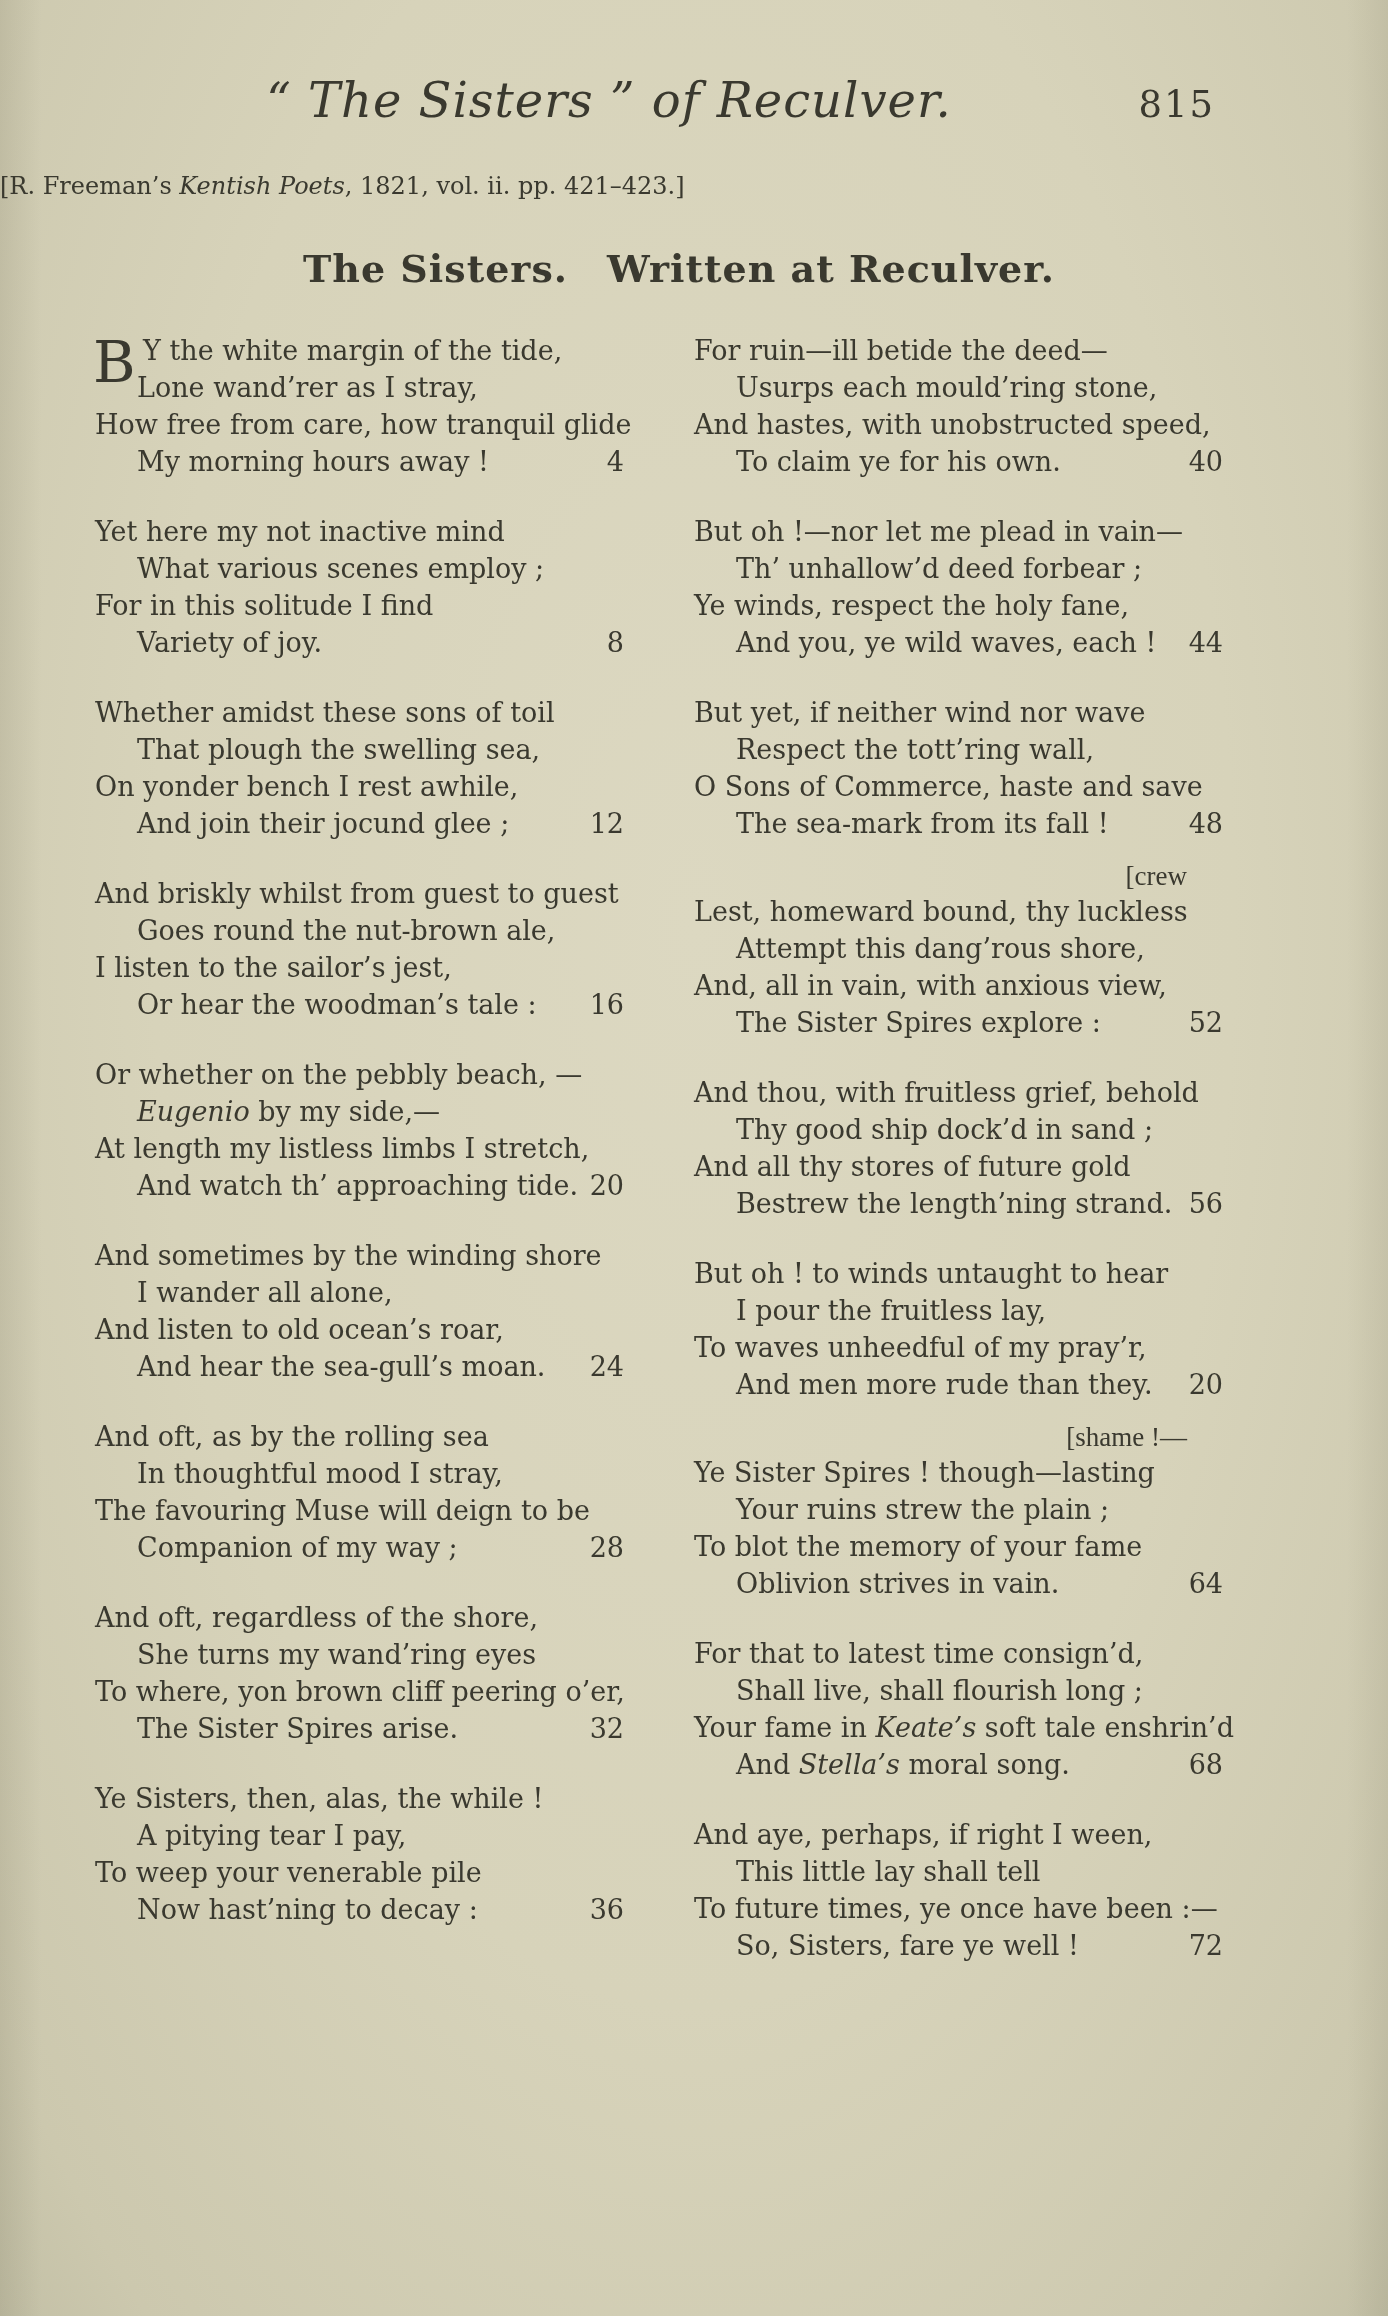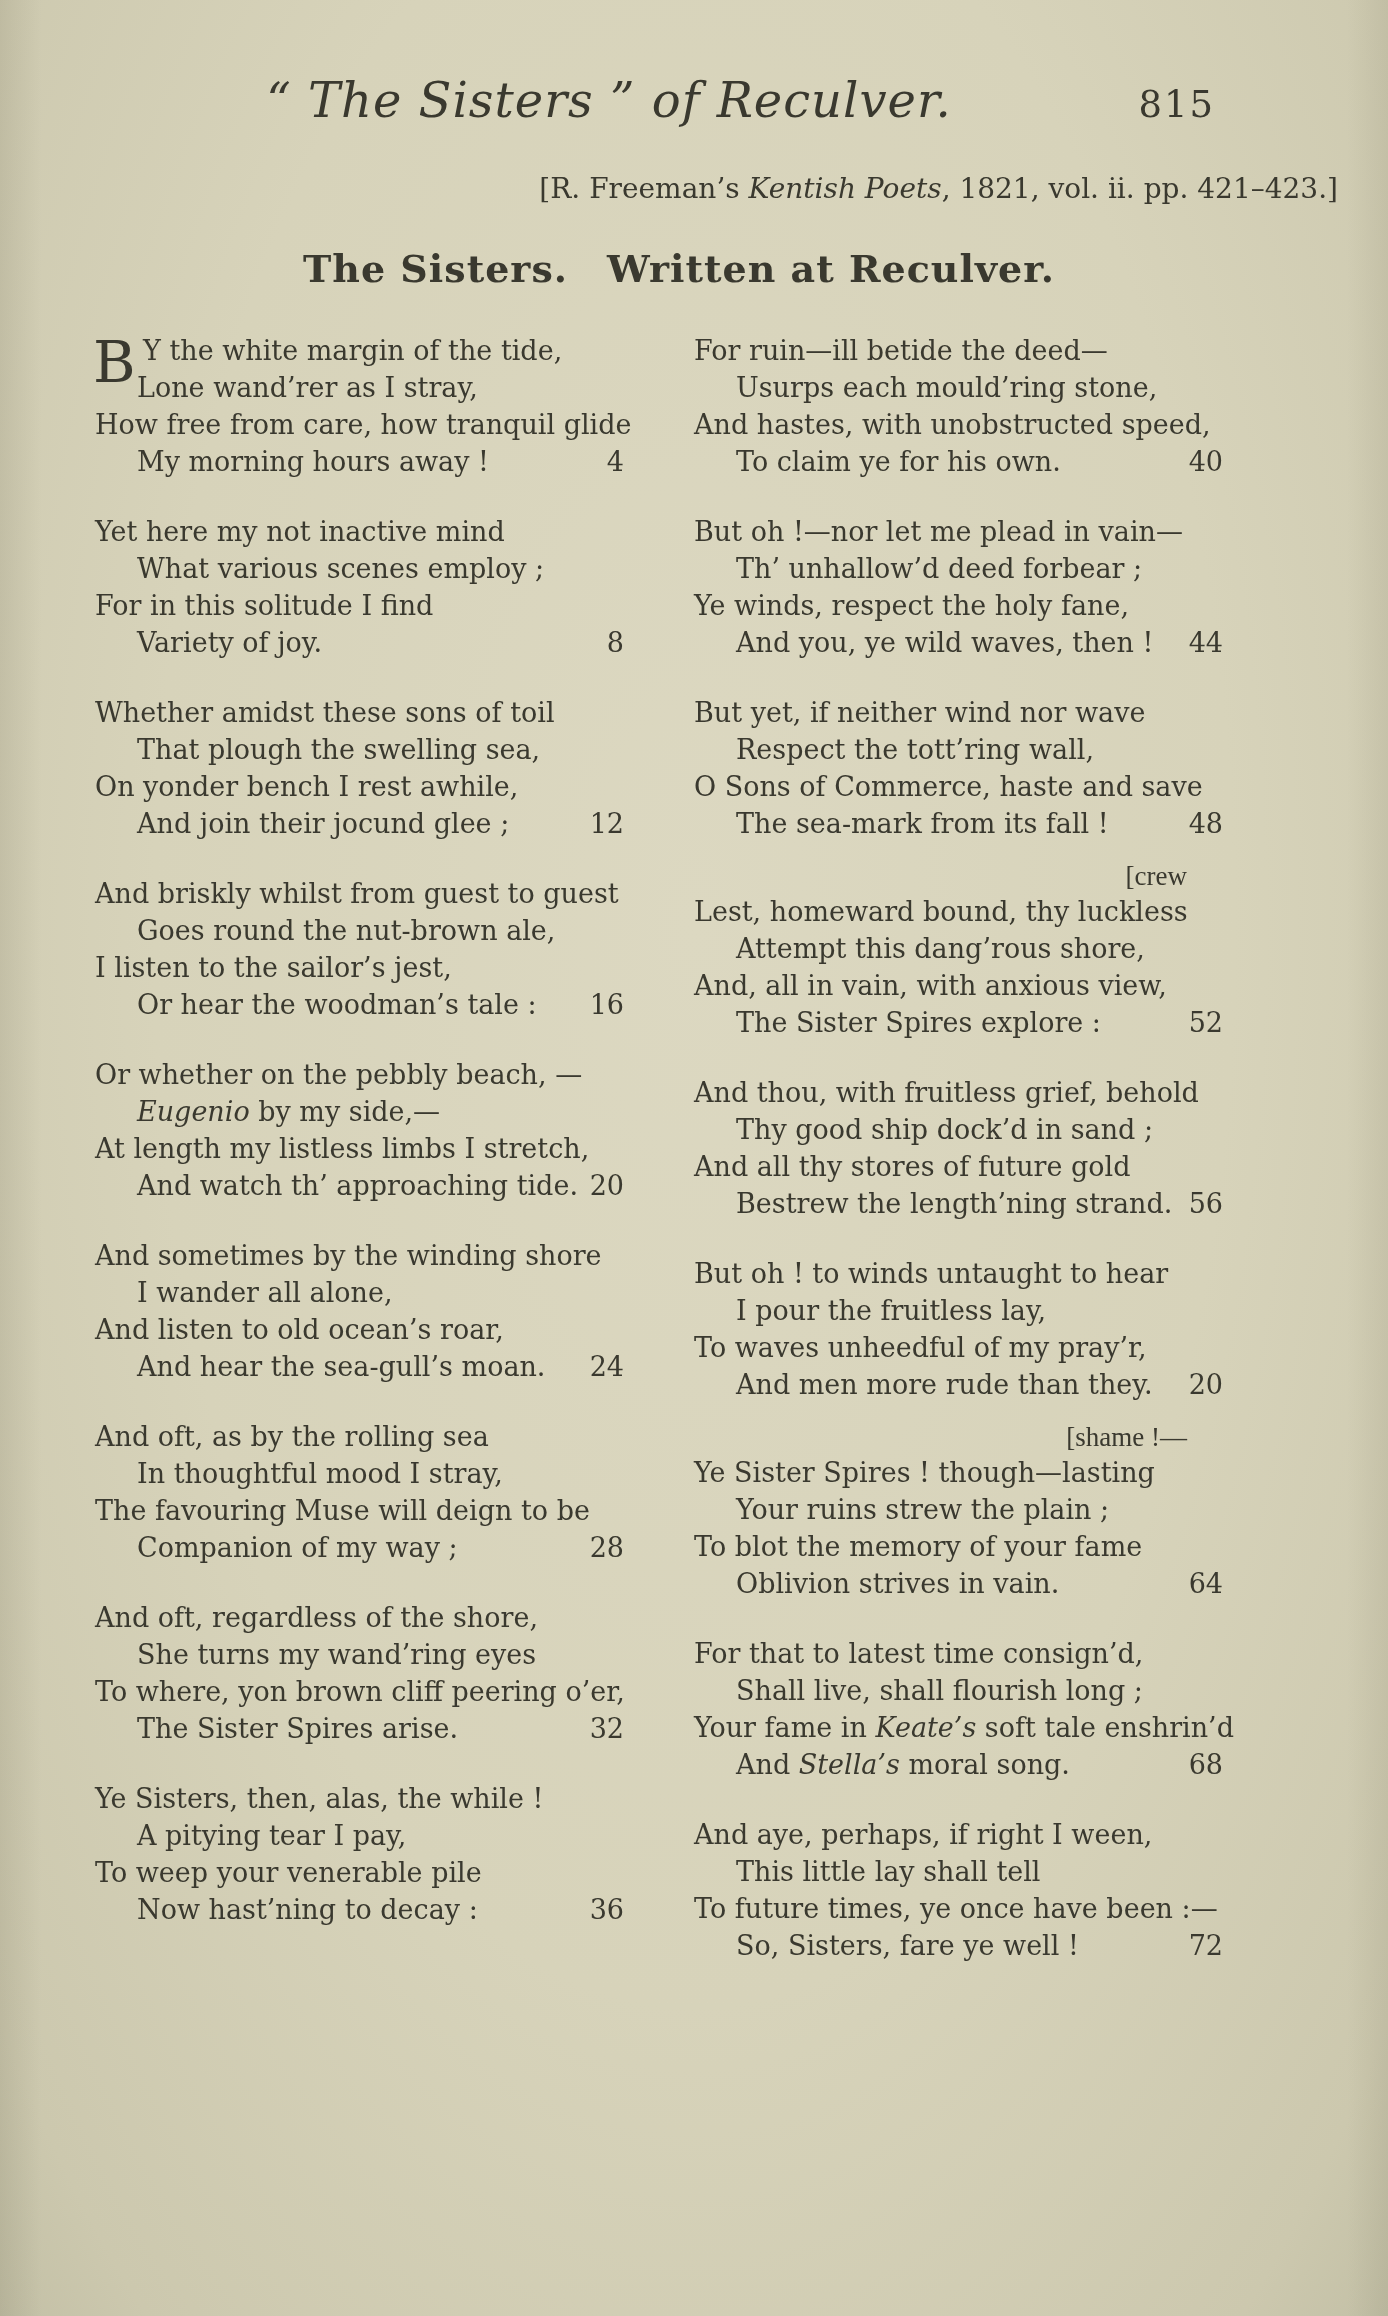--- a/index.html
+++ b/index.html
@@ -22,21 +22,21 @@
   .running-head { position: absolute; top: 72px; left: 0; right: 0; height: 48px; }
   .head-title {
     position: absolute; left: 0; right: 170px; top: 0;
     text-align: center; font-style: italic; font-size: 48px; letter-spacing: 1px;
   }
   .page-num { position: absolute; right: 173px; top: 0; font-size: 37px; letter-spacing: 2px; margin-top: 11px; }
 
   
   .attribution {
     position: absolute; top: 172px; left: 0; right: 50px;
-    text-align: right; font-size: 28px;
+    text-align: left; font-size: 24px;
   }
   .attribution em { font-style: italic; }
 
   
   .poem-title {
     position: absolute; top: 246px; left: 0; right: 30px; margin: 0;
     text-align: center; font-size: 38px; font-weight: bold; letter-spacing: 1px;
     font-family: "DejaVu Serif", "Liberation Serif", serif;
   }
 
@@ -141,21 +141,21 @@
         <div class="stanza">
           <div class="line"><span class="ltext">For ruin—ill betide the deed—</span></div>
           <div class="line indent"><span class="ltext">Usurps each mould’ring stone,</span></div>
           <div class="line"><span class="ltext">And hastes, with unobstructed speed,</span></div>
           <div class="line indent"><span class="ltext">To claim ye for his own.</span><span class="lnum">40</span></div>
         </div>
         <div class="stanza">
           <div class="line"><span class="ltext">But oh !—nor let me plead in vain—</span></div>
           <div class="line indent"><span class="ltext">Th’ unhallow’d deed forbear ;</span></div>
           <div class="line"><span class="ltext">Ye winds, respect the holy fane,</span></div>
-          <div class="line indent"><span class="ltext">And you, ye wild waves, then !</span><span class="lnum">44</span></div>
+          <div class="line indent"><span class="ltext">And you, ye wild waves, each !</span><span class="lnum">44</span></div>
         </div>
         <div class="stanza">
           <div class="line"><span class="ltext">But yet, if neither wind nor wave</span></div>
           <div class="line indent"><span class="ltext">Respect the tott’ring wall,</span></div>
           <div class="line"><span class="ltext">O Sons of Commerce, haste and save</span></div>
           <div class="line indent"><span class="ltext">The sea-mark from its fall !</span><span class="lnum">48</span></div>
         </div>
         <div class="stanza has-turnover">
           <div class="line turnover">[crew</div>
           <div class="line"><span class="ltext">Lest, homeward bound, thy luckless</span></div>

